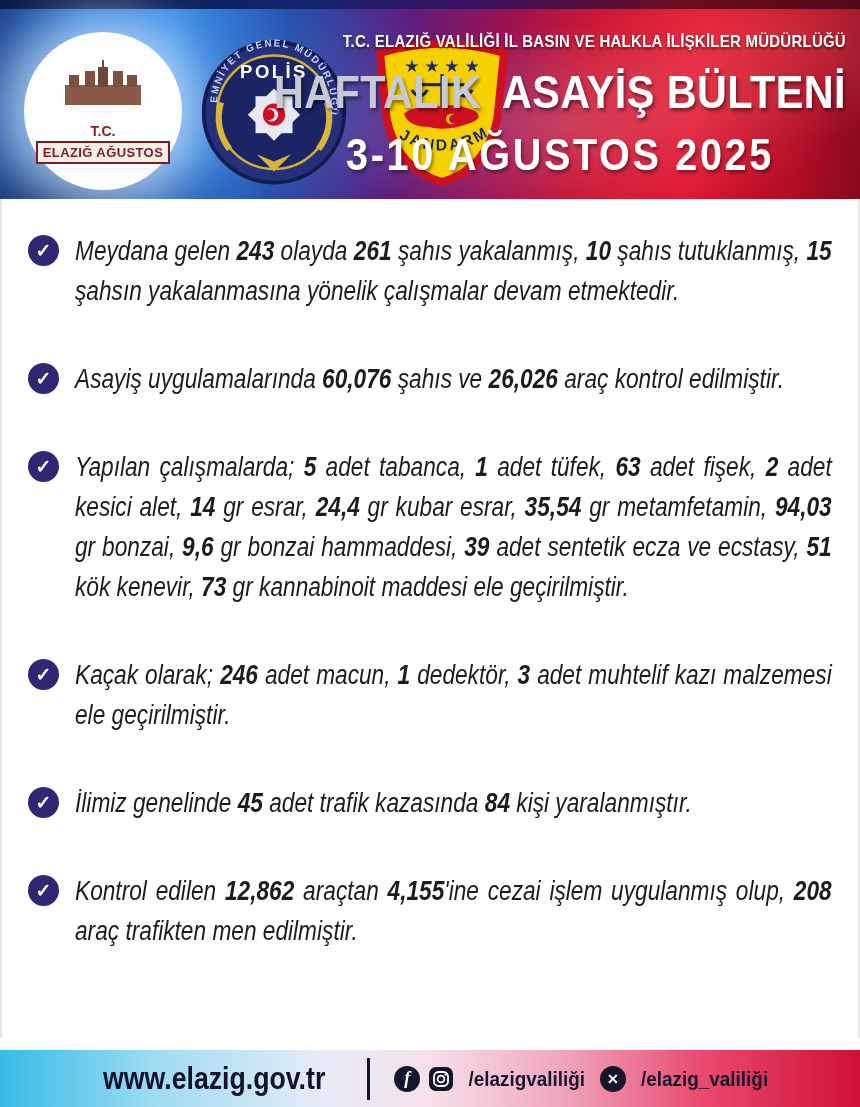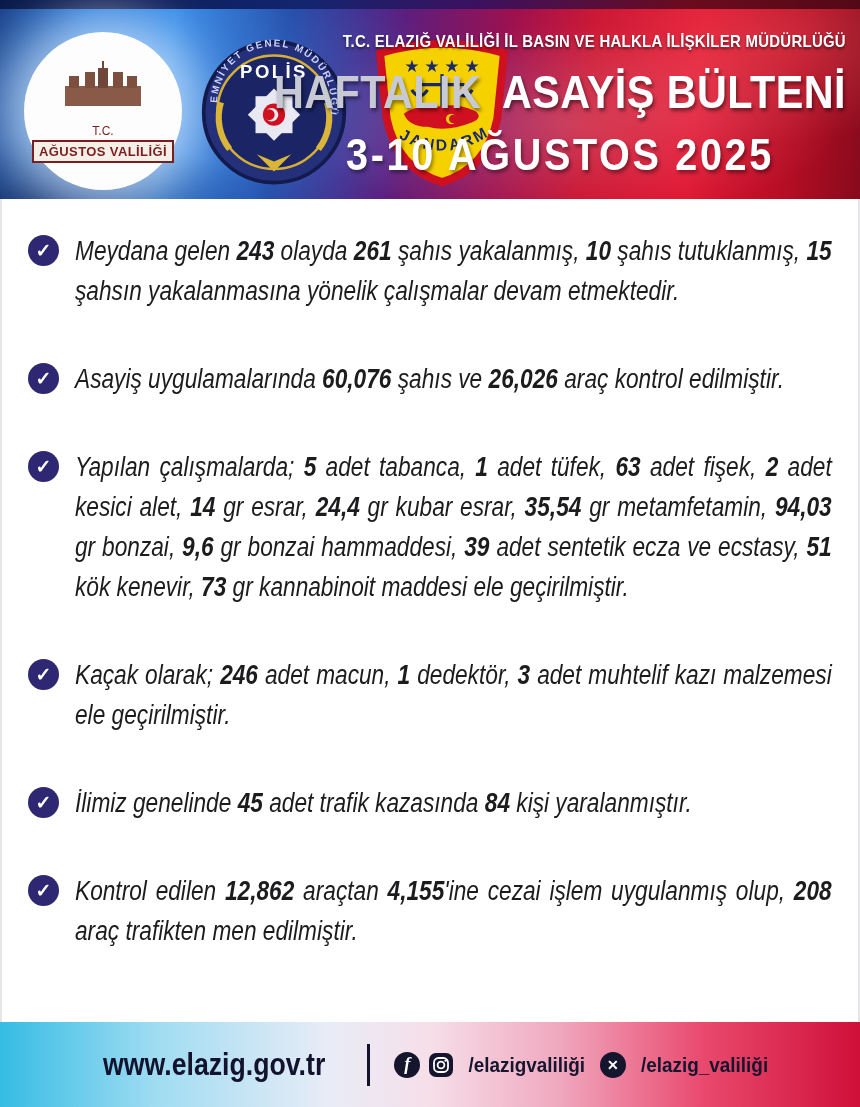--- a/index.html
+++ b/index.html
@@ -16,21 +16,21 @@
       radial-gradient(ellipse 300px 90px at 4% 100%, rgba(6,16,70,.85), transparent 72%),
       linear-gradient(97deg,#0a1f66 0%,#1563cc 10%,#2f7fe0 20%,#1e3f9e 33%,#5c1d7e 46%,#9c1150 58%,#c80f2e 68%,#e0132f 80%,#b30d24 92%,#870a1c 100%);
   }
   .header-topline { position:absolute; top:0; left:0; width:100%; height:9px;
     background:linear-gradient(90deg,#081a4a 0%,#12256e 35%,#3a1160 55%,#6b0c1e 80%,#530815 100%); }
 
   .logos { position:absolute; left:24px; top:32px; display:flex; align-items:center; gap:18px; }
   .logo-valilik { width:158px; height:158px; background:#fdfdfd; border-radius:50%;
     box-shadow:0 0 48px 20px rgba(255,255,255,.55);
     display:flex; flex-direction:column; align-items:center; justify-content:center; }
-  .valilik-tc { font-size:12px; font-weight:400; color:#7a1f1f; margin-top:12px; }
+  .valilik-tc { font-size:14px; font-weight:700; color:#7a1f1f; margin-top:12px; }
   .valilik-banner { margin-top:2px; border:2px solid #7a1f1f; background:#f5efe8; color:#7a1f1f;
     font-size:13px; font-weight:800; letter-spacing:.4px; padding:2px 5px; white-space:nowrap; }
   .logo-polis svg, .logo-jandarma svg { display:block; }
 
   .head-right { position:absolute; top:32px; right:14px; text-align:right;
     transform:scaleX(0.88); transform-origin:100% 0; }
   .agency { font-size:17px; font-weight:700; letter-spacing:.3px; color:#ffffff;
     text-shadow:0 2px 3px rgba(0,0,0,.55); margin-bottom:12px; white-space:nowrap; }
   .title-line { white-space:nowrap; font-size:47px; letter-spacing:.5px; margin-bottom:10px;
     text-shadow:2px 3px 4px rgba(0,0,0,.45); }
@@ -49,21 +49,21 @@
   .bullet-body { flex:1;font-style:italic; }
   .bullet-text { width:119%; transform:scaleX(0.84); transform-origin:0 0;
     font-size:27px; line-height:40px; color:#1c1c1e; text-align:justify; }
   .bullet-text .num { font-weight:800; }
 
   .closing-wrap { margin-top:34px; }
   .closing { width:119%; margin-left:-9.5%; transform:scaleX(0.84);
     font-size:30px; font-weight:600; color:#b0122c; text-align:center; }
 
   
-  .footer { position:absolute; bottom:0; left:0; width:100%; height:85px;
+  .footer { position:absolute; bottom:0; left:0; width:100%; height:57px;
     display:flex; align-items:center; justify-content:center; gap:24px;
     background:linear-gradient(90deg,#35bce4 0%,#9fdcf2 18%,#e8ecf7 38%,#f6dfe9 50%,#f0a8bf 65%,#e9486d 82%,#cf1038 100%); }
   .website { font-size:31px; font-weight:600; color:#13132e; transform:scaleX(0.86); }
   .footer-divider { width:3px; height:42px; background:#13132e; }
   .social { display:flex; align-items:center; gap:8px; }
   .icon-circle { width:26px; height:26px; border-radius:50%; background:#15152e; color:#fff;
     display:flex; align-items:center; justify-content:center; font-weight:700; }
   .fb { font-family:"Liberation Serif", serif; font-style:italic; font-size:18px; }
   .xg { font-size:14px; }
   .handle { font-size:21px; font-weight:600; color:#15152e; transform:scaleX(0.9); white-space:nowrap; }
@@ -82,21 +82,21 @@
         <svg width="96" height="52" viewBox="0 0 96 52">
           <rect x="10" y="26" width="76" height="20" fill="#8a5a48"></rect>
           <rect x="14" y="16" width="10" height="12" fill="#7d4f3e"></rect>
           <rect x="30" y="12" width="10" height="16" fill="#7d4f3e"></rect>
           <rect x="43" y="8" width="10" height="20" fill="#6f463a"></rect>
           <rect x="58" y="12" width="10" height="16" fill="#7d4f3e"></rect>
           <rect x="72" y="16" width="10" height="12" fill="#7d4f3e"></rect>
           <line x1="48" y1="8" x2="48" y2="1" stroke="#6f463a" stroke-width="2"></line>
         </svg>
         <div class="valilik-tc">T.C.</div>
-        <div class="valilik-banner">AĞUSTOS VALİLİĞİ</div>
+        <div class="valilik-banner">ELAZIĞ AĞUSTOS</div>
       </div>
 
       <div class="logo-polis">
         <svg width="148" height="152" viewBox="0 0 120 122">
           <defs>
             <path id="ringArc" d="M 16 68 A 46 46 0 1 1 104 68" fill="none"></path>
           </defs>
           <circle cx="60" cy="62" r="57" fill="#25307a" stroke="#121a4e" stroke-width="3"></circle>
           <circle cx="60" cy="62" r="46" fill="#1b2464" stroke="#d4af37" stroke-width="2"></circle>
           <path d="M 24 92 A 42 42 0 0 1 17 54" stroke="#d9b53a" stroke-width="5" fill="none"></path>

